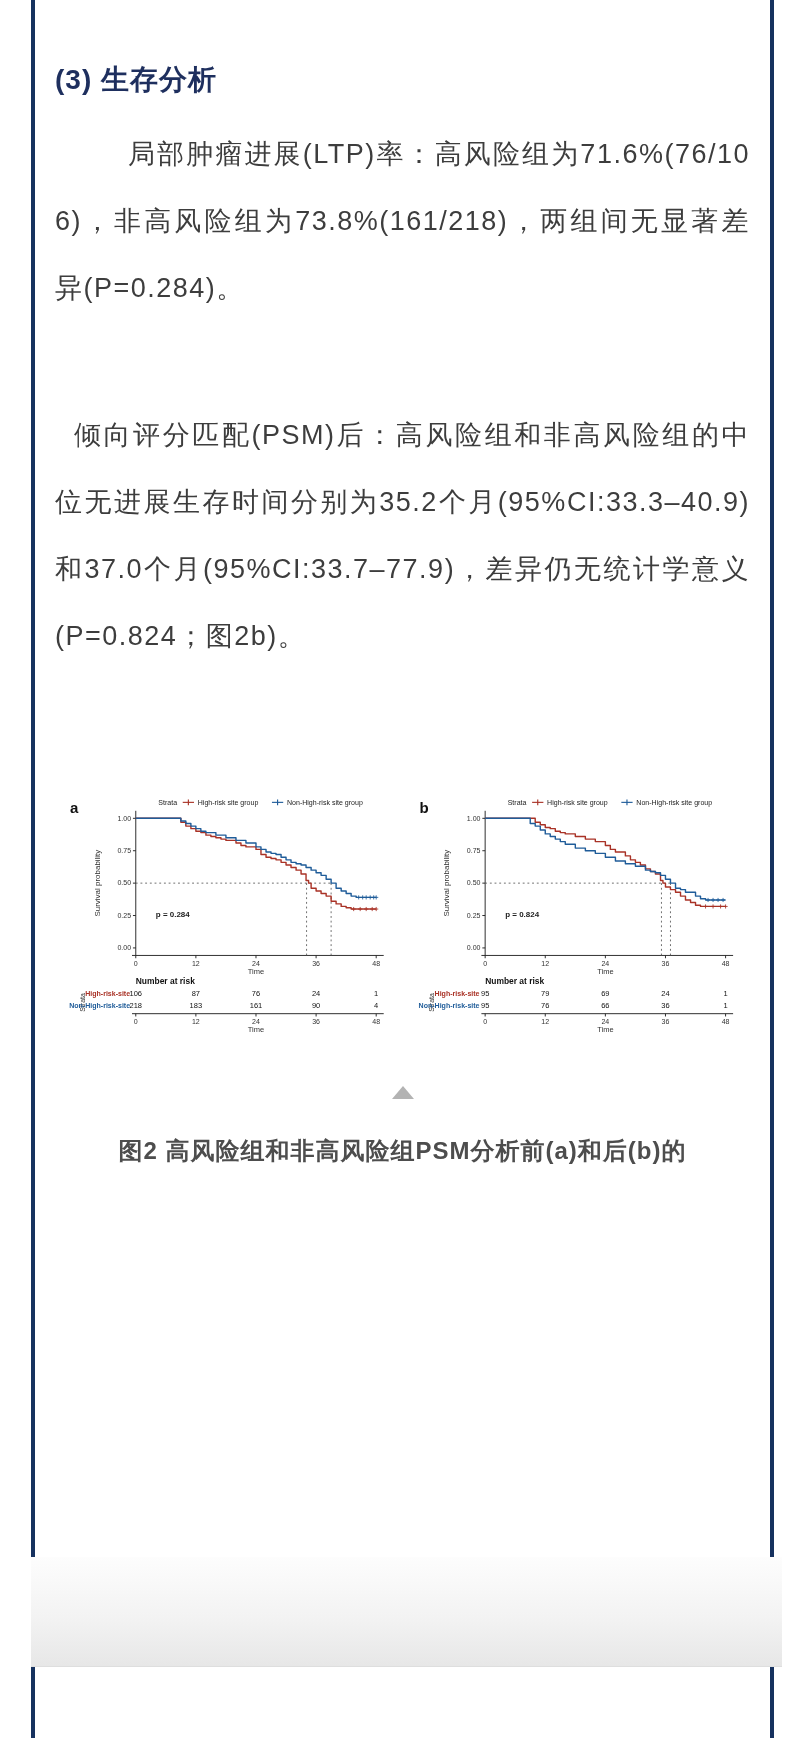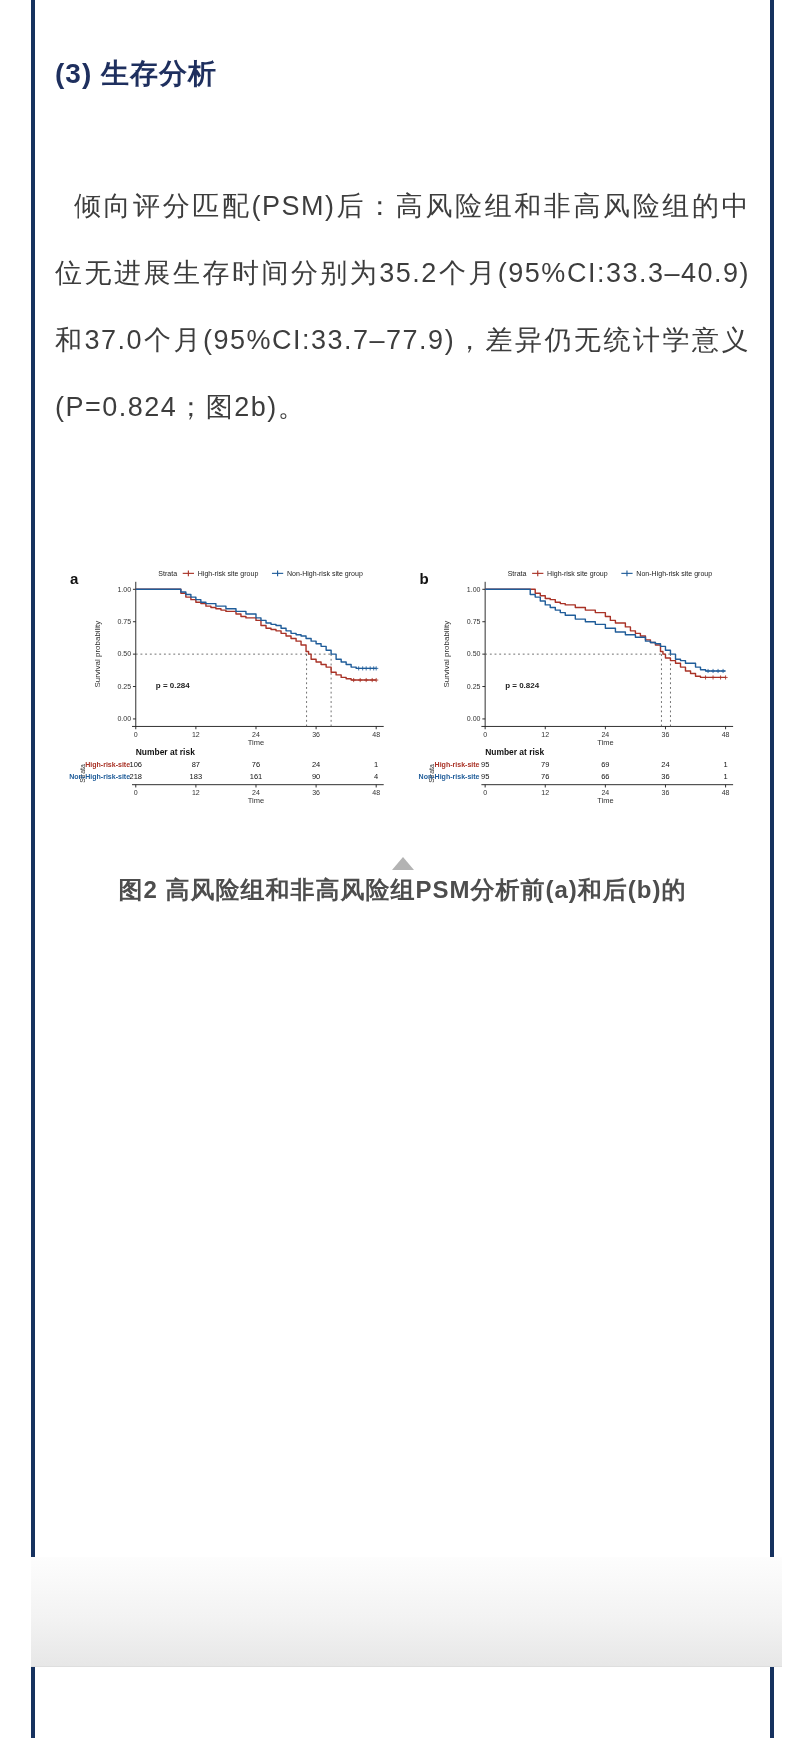--- a/index.html
+++ b/index.html
@@ -3,59 +3,60 @@
 <meta charset="utf-8">
 <style>
   html,body{margin:0;padding:0;}
   .page{
     position:relative;width:800px;height:1738px;background:#ffffff;
     overflow:hidden;font-family:"Liberation Sans",sans-serif;
   }
   .v-border{position:absolute;top:0;width:4px;height:1738px;background:#16325f;z-index:1;}
   .v-border.left{left:31px;}
   .v-border.right{left:770px;}
-  .content{position:absolute;left:35px;top:0;width:735px;padding:0 20px;box-sizing:border-box;z-index:2;}
+  .content{position:absolute;left:35px;top:0;width:735px;padding:6px 20px;box-sizing:border-box;z-index:2;}
   h2.heading{
     margin:55px 0 0 0;font-size:28px;font-weight:bold;color:#1e2f5e;
     letter-spacing:1px;
   }
   p.body-text{
     margin:0;font-size:27px;line-height:67px;color:#3d3d3d;
     text-align:justify;letter-spacing:1.5px;word-break:break-all;
   }
   p.p1{margin-top:22px;text-indent:2.7em;}
   p.p2{margin-top:80px;text-indent:2.2em;}
   p.p3{margin-top:80px;text-indent:0.7em;}
   .figure-wrap{margin-top:112px;width:695px;}
   .figure-wrap svg{display:block;background:#fff;}
   .tri-up{
     width:0;height:0;margin:36px auto 0 auto;
     border-left:11px solid transparent;border-right:11px solid transparent;
     border-bottom:13px solid #b3b3b3;
   }
   .caption{
-    text-align:center;font-size:24px;font-weight:bold;
+    margin-top:32px;text-align:center;font-size:24px;font-weight:bold;
     color:#4d4d4d;line-height:40px;letter-spacing:1px;
   }
   .footer-divider{
     position:absolute;left:31px;top:1557px;width:751px;height:109px;z-index:3;
     background:linear-gradient(to bottom,#fdfdfd 0%,#f3f3f3 55%,#e7e7e7 100%);
     border-bottom:1px solid #dedede;
   }
 </style>
 </head>
 <body>
 
 <div class="page">
   <div class="v-border left"></div>
   <div class="v-border right"></div>
 
   <div class="content">
     <h2 class="heading">(3) 生存分析</h2>
 
+    <p class="body-text p1">局部肿瘤进展(LTP)率：高风险组为71.6%(76/106)，非高风险组为73.8%(161/218)，两组间无显著差异(P=0.284)。</p>
     <p class="body-text p3">倾向评分匹配(PSM)后：高风险组和非高风险组的中位无进展生存时间分别为35.2个月(95%CI:33.3–40.9)和37.0个月(95%CI:33.7–77.9)，差异仍无统计学意义(P=0.824；图2b)。</p>
 
     <div class="figure-wrap">
       <svg id="km-svg" width="695" height="268" viewBox="0 0 740 268" xmlns="http://www.w3.org/2000/svg">
           <g transform="translate(14,0)">
             <text x="2" y="24" font-size="16" font-family="Liberation Sans, sans-serif" fill="#111" font-weight="bold">a</text>
             <text x="96" y="15.5" font-size="7.5" font-family="Liberation Sans, sans-serif" fill="#222">Strata</text>
             <line x1="122" y1="13" x2="134" y2="13" stroke="#a93226" stroke-width="1.2"></line>
             <line x1="128" y1="10" x2="128" y2="16" stroke="#a93226" stroke-width="1.2"></line>
             <text x="138" y="15.5" font-size="7.5" font-family="Liberation Sans, sans-serif" fill="#222">High-risk site group</text>

